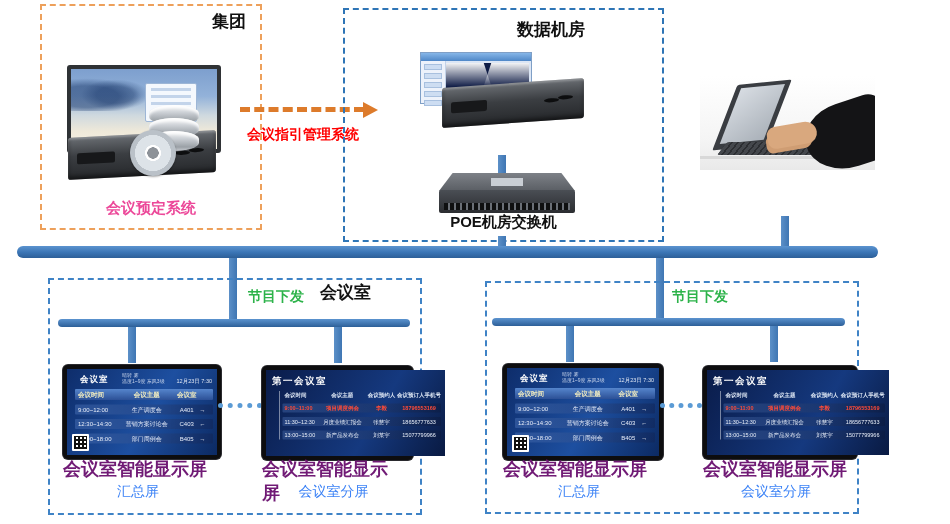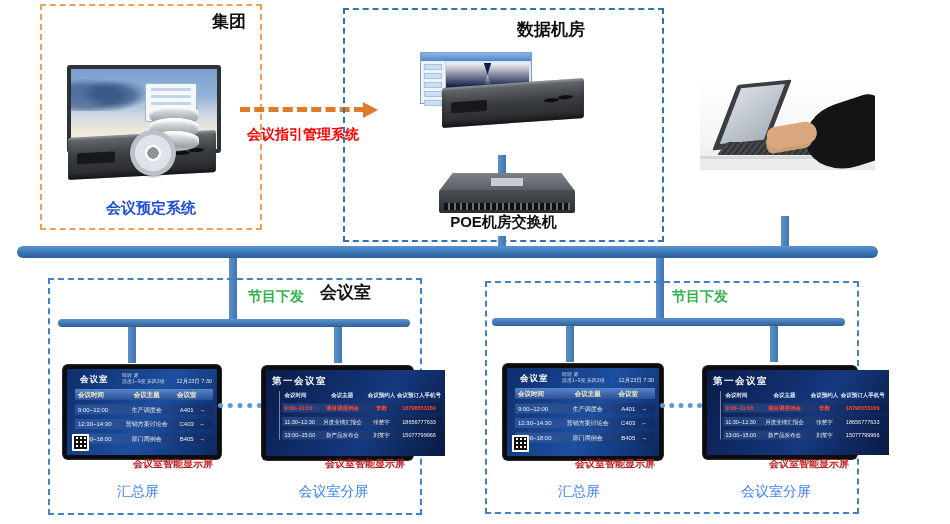--- a/index.html
+++ b/index.html
@@ -23,22 +23,22 @@
   
   .transfer-dash{position:absolute;left:240px;top:107px;width:124px;height:0;
                  border-top:5px dashed #DD7B2B;}
   .transfer-head{position:absolute;left:363px;top:102px;width:0;height:0;
                  border-top:8px solid transparent;border-bottom:8px solid transparent;
                  border-left:15px solid #DD7B2B;}
   .transfer-label{position:absolute;left:247px;top:126px;color:#FF0000;font-weight:bold;font-size:14px;}
 
   .green-label{position:absolute;color:#2DB34A;font-weight:bold;font-size:14px;white-space:nowrap;}
   .img-caption{position:absolute;font-weight:bold;font-size:15px;color:#111;text-align:center;white-space:nowrap;}
-  .img-caption.orange{color:#1d4ed8;}
-  .screen-caption{position:absolute;font-weight:bold;font-size:10px;color:#b91c1c;text-align:right;}
+  .img-caption.orange{color:#ec4899;}
+  .screen-caption{position:absolute;font-weight:bold;font-size:18px;color:#701a75;text-align:left;}
   .screen-sub{position:absolute;font-size:14px;color:#3b82f6;text-align:center;}
 
   
   .monitor{position:absolute;background:#2f3235;border-radius:3px;padding:4px;}
   .monitor .scr{width:100%;height:100%;position:relative;overflow:hidden;
       background:linear-gradient(180deg,#7d9fce 0%,#93b2d9 34%,#cfd9df 58%,#efe9d9 78%,#f7f3e6 100%);}
   .monitor .scr .ppl{position:absolute;left:0;top:8%;width:55%;height:45%;
       background:radial-gradient(ellipse at 20% 60%,rgba(30,60,110,.55) 0 35%,transparent 60%),
                  radial-gradient(ellipse at 55% 55%,rgba(30,60,110,.45) 0 30%,transparent 55%);}
   .login{position:absolute;right:14%;top:18%;width:34%;height:46%;background:#f4f8fd;

